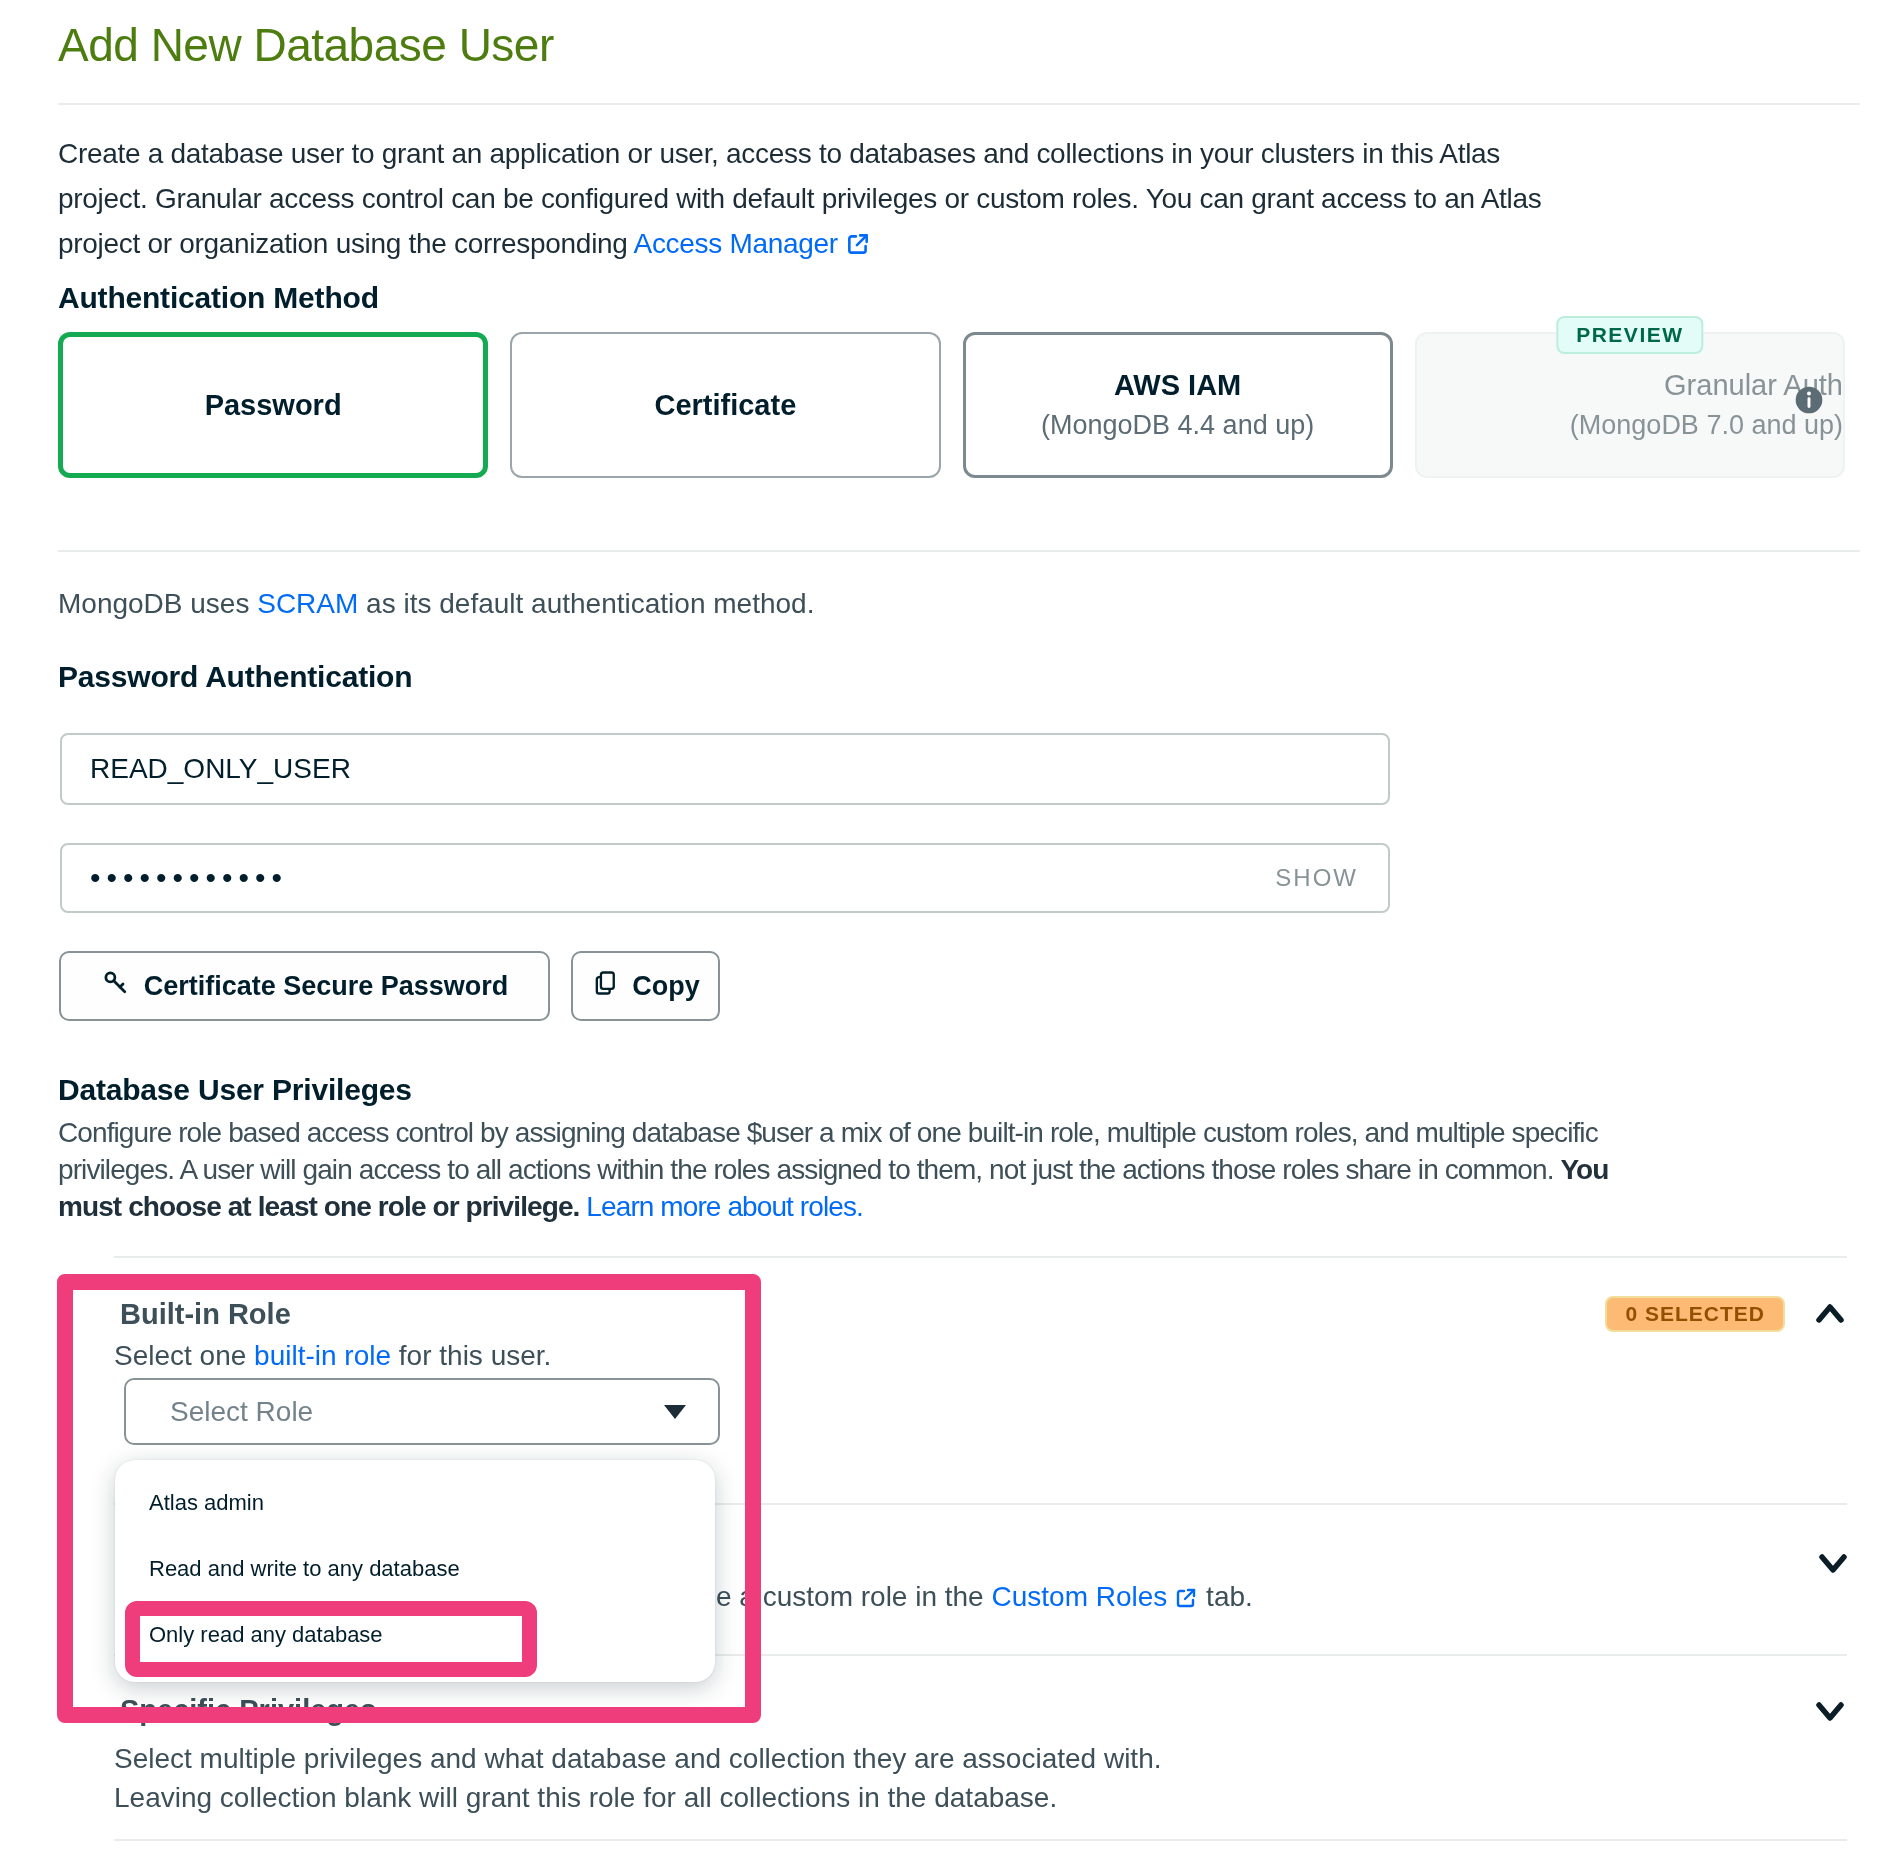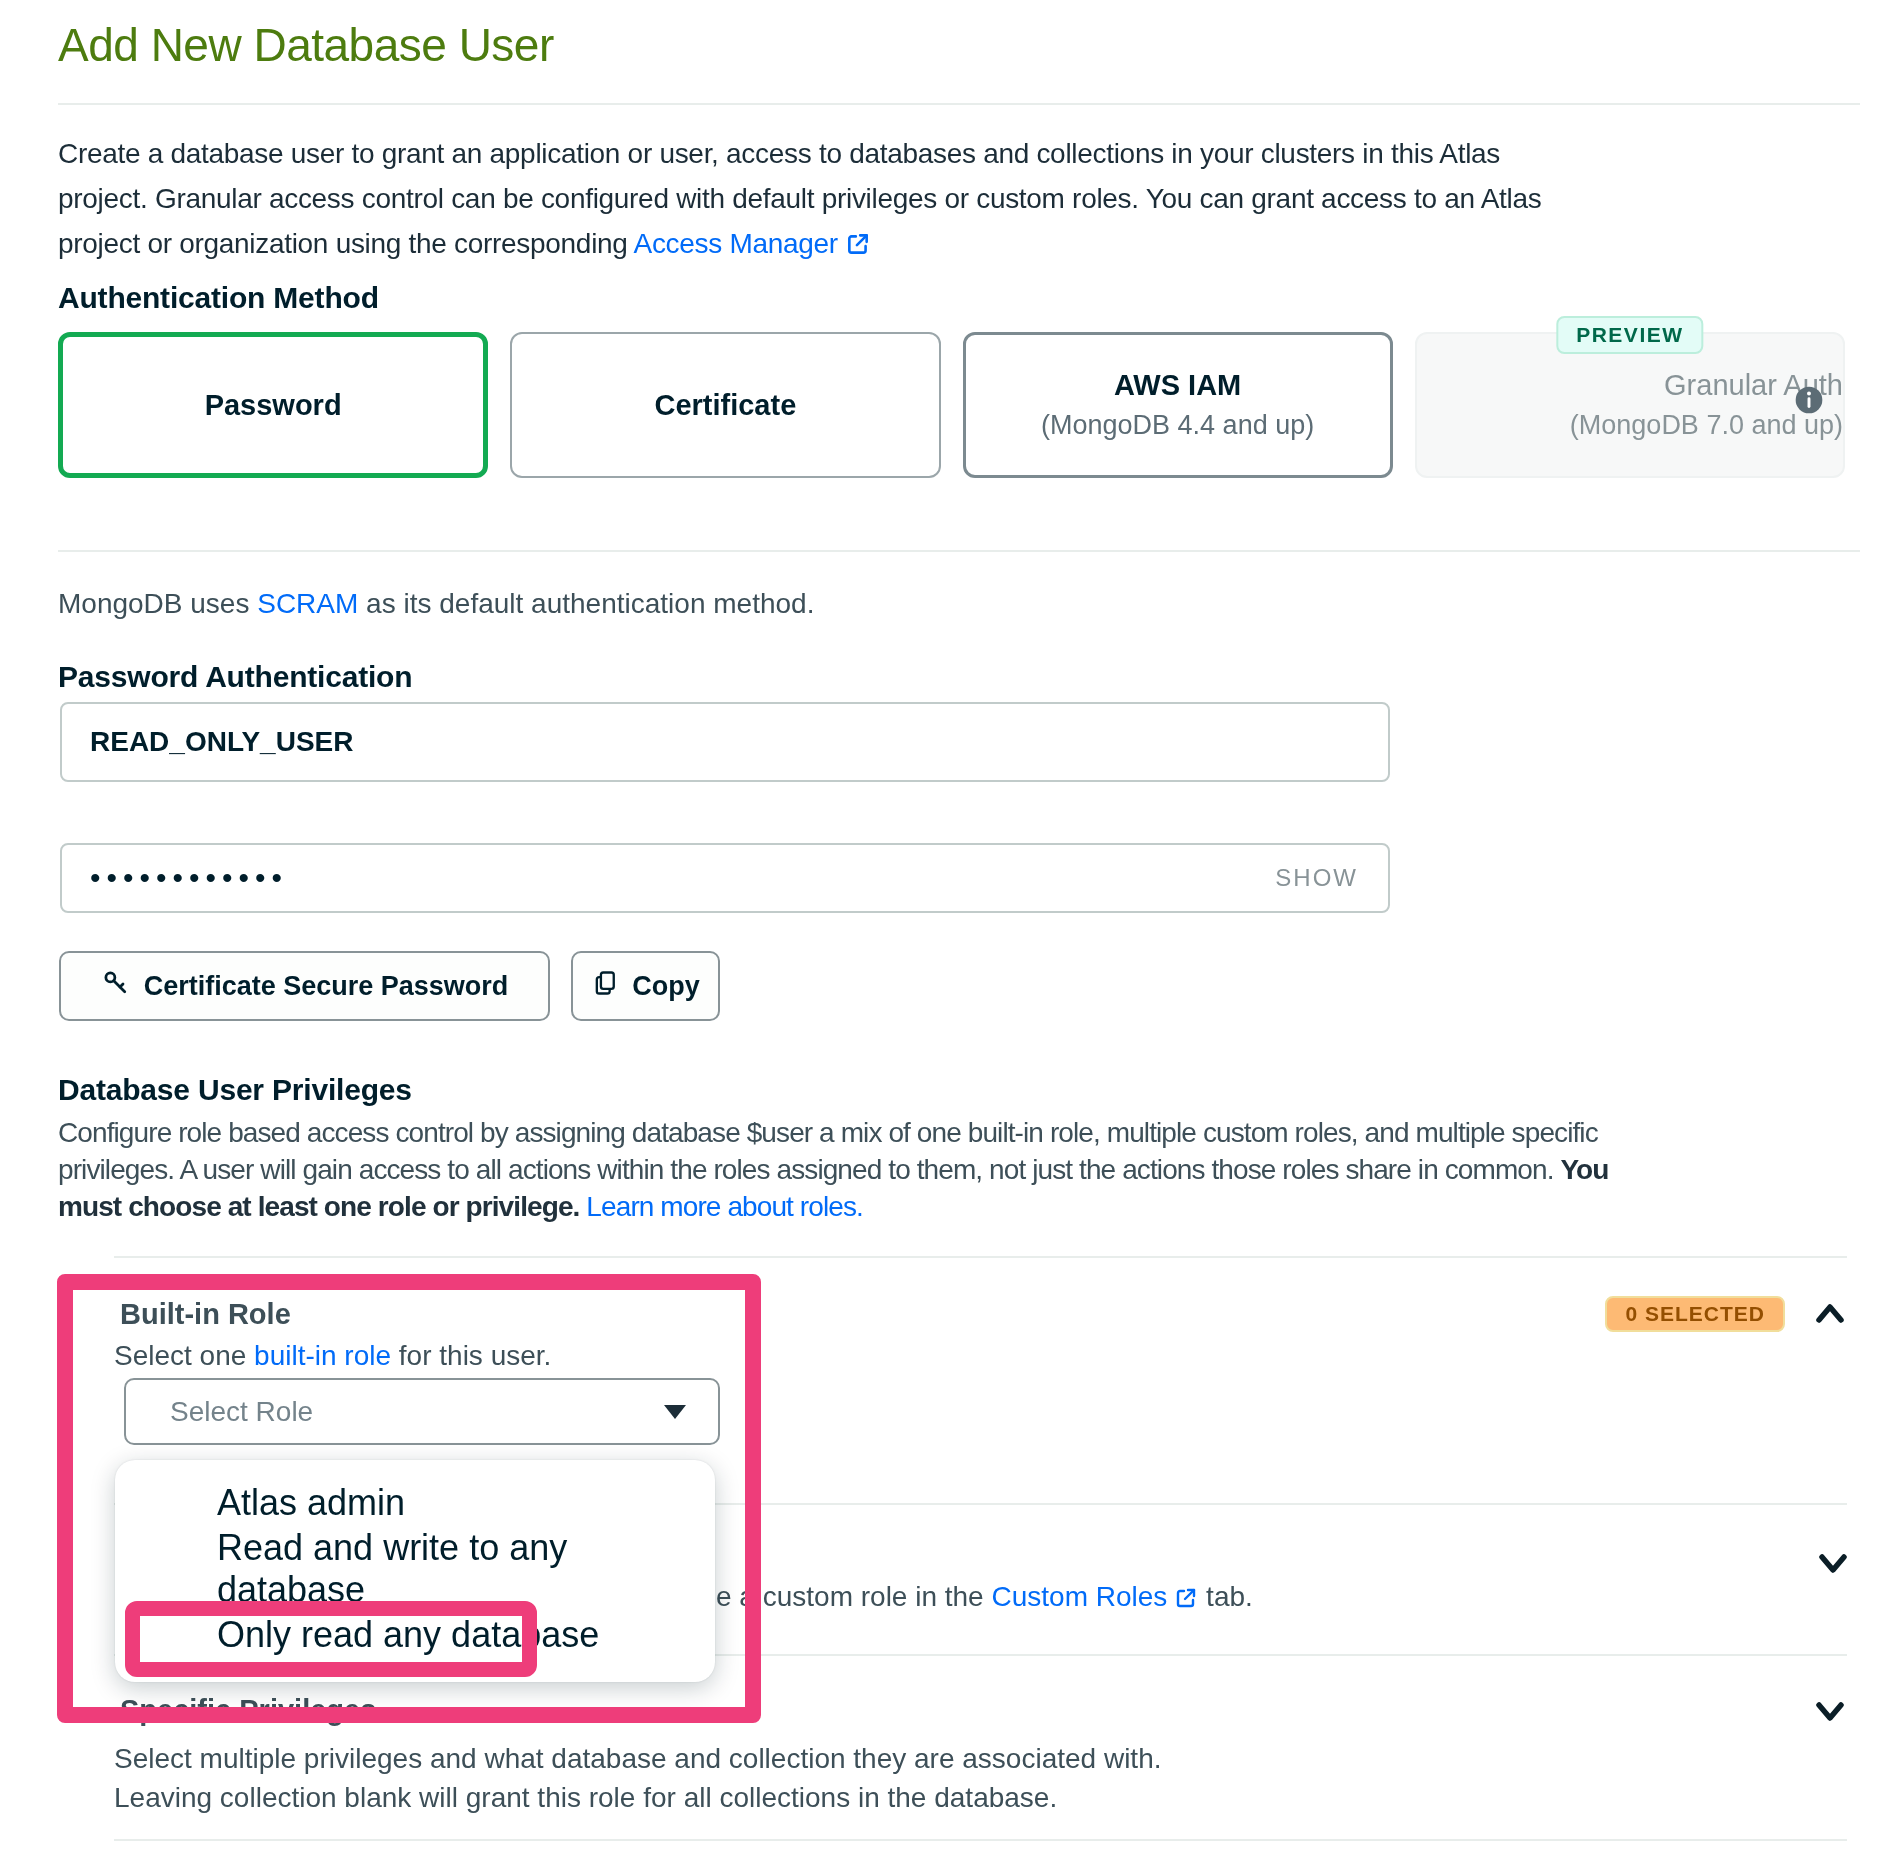--- a/index.html
+++ b/index.html
@@ -37,21 +37,21 @@
                    background:#E3FCF7; border:2px solid #BCEEDC; border-radius:8px;
                    padding:3px 18px; font-size:21px; font-weight:700; letter-spacing:1.5px;
                    color:#00684A; line-height:28px; }
   .info-icon { position:absolute; right:18px; top:50%; transform:translateY(-50%); cursor:pointer; }
 
   .scram-line { position:absolute; left:58px; top:588px; font-size:28px; color:#3D4F58; }
 
   
   .field { position:absolute; left:60px; width:1330px; border:2px solid #C1CBCA; border-radius:8px;
            background:#fff; display:flex; align-items:center; padding:0 30px 0 28px; font-size:28px; color:#001E2B; }
-  #username-field { top:702px; height:80px;font-weight:bold; }
+  #username-field { top:733px; height:72px; }
   #password-field { top:843px; height:70px; justify-content:space-between; }
   .dots { font-size:30px; letter-spacing:6px; }
   .show-label { font-size:24px; letter-spacing:2px; color:#889397; cursor:pointer; font-weight:400; }
 
   .btn { position:absolute; top:951px; height:70px; background:#FDFEFD; border:2px solid #889397;
          border-radius:10px; display:inline-flex; align-items:center; gap:13px; padding:0 24px;
          font-size:27px; font-weight:600; color:#001E2B; cursor:pointer; font-family:inherit; }
   #btn-auto { left:59px; width:491px; justify-content:center; }
   #btn-copy { left:571px; width:149px; justify-content:center; }
 
@@ -79,21 +79,21 @@
   #cr-chevron { position:absolute; left:1816px; top:1549px; }
   .cr-frag { position:absolute; left:716px; top:1581px; font-size:28px; color:#3D4F58; z-index:1; white-space:nowrap; }
 
   #sp-header { top:1694px;gap:28px; }
   #sp-desc { position:absolute; left:114px; top:1739px; font-size:28px; line-height:39px; color:#3D4F58; }
 
   
   .popover { position:absolute; left:115px; top:1460px; width:600px; height:222px; background:#fff;
              border-radius:20px; box-shadow:0 6px 24px rgba(0,30,43,0.22), 0 0 2px rgba(0,30,43,0.12);
              z-index:5; padding-top:10px; }
-  .option { height:66px; display:flex; align-items:center; padding-left:102px; font-size:36px; color:#001E2B; cursor:pointer; }
+  .option { height:66px; display:flex; align-items:center; padding-left:34px; font-size:22px; color:#001E2B; cursor:pointer; }
 
   
   .pink-outer { position:absolute; left:57px; top:1274px; width:704px; height:449px;
                 border:16px solid #EE3D7A; border-radius:8px; z-index:8; pointer-events:none; }
   .pink-inner { position:absolute; left:125px; top:1601px; width:412px; height:76px;
                 border:15px solid #EE3D7A; border-radius:12px; z-index:9; pointer-events:none; }
 </style>
 </head>
 <body>
 

